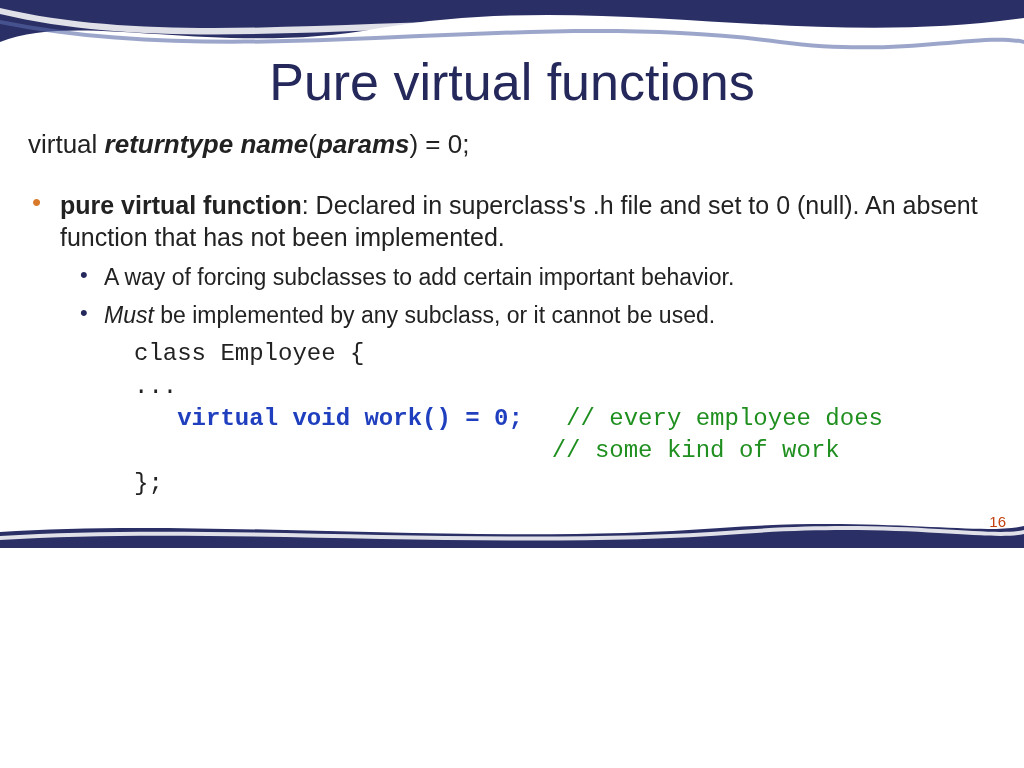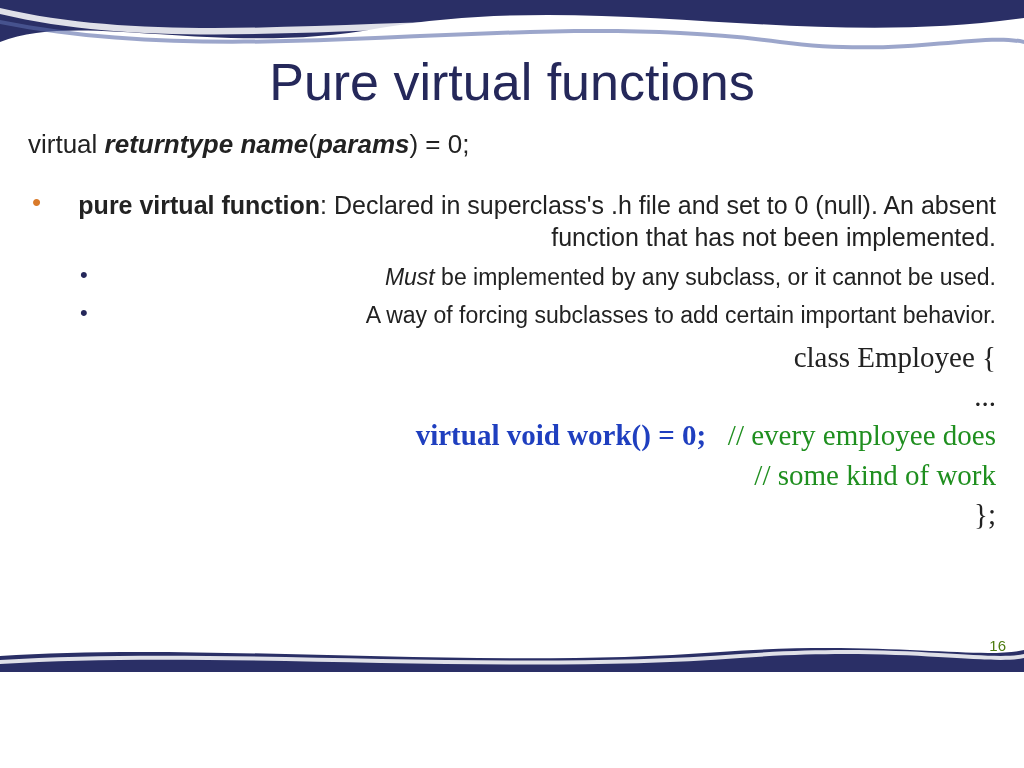--- a/index.html
+++ b/index.html
@@ -8,21 +8,21 @@
     width: 1024px;
     height: 768px;
     font-family: Verdana, Geneva, sans-serif;
     background: #ffffff;
     color: #222;
     overflow: hidden;
   }
   .slide {
     position: relative;
     width: 1024px;
-    height: 672px;
+    height: 548px;
     box-sizing: border-box;
   }
   
   .swoosh-top, .swoosh-bottom {
     position: absolute;
     left: 0;
     width: 1024px;
     pointer-events: none;
   }
   .swoosh-top { top: 0; height: 70px; }
@@ -50,21 +50,20 @@
     margin: 4px 0 28px 0;
     white-space: nowrap;
   }
   .decl .kw { font-weight: 400; }
   .decl .bi { font-style: italic; font-weight: bold; }
 
   ul.level1 {
     list-style: none;
     margin: 0 0 0 0;
     padding: 0 0 0 28px;
-    text-align: right;
   }
   ul.level1 > li {
     position: relative;
     margin-bottom: 10px;
     padding-left: 4px;
   }
   ul.level1 > li::before {
     content: "•";
     position: absolute;
     left: -24px;
@@ -92,35 +91,35 @@
     top: 0;
     color: #25285a;
     font-size: 22px;
     line-height: 1.1;
   }
 
   .term { font-weight: bold; }
   .ital { font-style: italic; }
 
   pre.code {
-    font-family: Liberation Serif, serif;
-    font-size: 29px;
+    font-family: Liberation Mono, monospace;
+    font-size: 24px;
     line-height: 1.35;
     margin: 0 0 18px 74px;
     white-space: pre;
   }
   .c-kw   { color: #1f3fbf; font-weight: bold; }
   .c-cmnt { color: #1f8f1f; }
 
   .pagenum {
     position: absolute;
     right: 18px;
     bottom: 18px;
     font-size: 15px;
-    color: #4d7c0f;
+    color: #c2410c;
     font-family: Verdana, Geneva, sans-serif;
   }
 </style>
 </head>
 <body>
 
 <div class="slide">
 
   <svg class="swoosh-top" viewBox="0 0 1024 70" preserveAspectRatio="none">
     <path d="M0,0 L1024,0 L1024,18 C800,50 600,-10 380,28 C220,58 80,10 0,42 Z" fill="#2a2f66"></path>
@@ -134,24 +133,24 @@
 
     <div class="decl">
       <span class="kw">virtual </span><span class="bi">returntype</span><span> </span><span class="bi">name</span><span>(</span><span class="bi">params</span><span>) = 0;</span>
     </div>
 
     <ul class="level1">
       <li>
         <span class="term">pure virtual function</span><span>: Declared in superclass's .h file and set to 0 (null).  An absent function that has not been implemented.</span>
 
         <ul class="level2">
+          <li>A way of forcing subclasses to add certain important behavior.</li>
           <li>
             <span class="ital">Must</span><span> be implemented by any subclass, or it cannot be used.</span>
           </li>
-          <li>A way of forcing subclasses to add certain important behavior.</li>
         </ul>
 
         <pre class="code"><span>class Employee {</span>
 <span>...</span>
 <span>   </span><span class="c-kw">virtual void work() = 0;</span><span>   </span><span class="c-cmnt">// every employee does</span>
 <span>                             </span><span class="c-cmnt">// some kind of work</span>
 <span>};</span></pre>
 
 
       </li>

